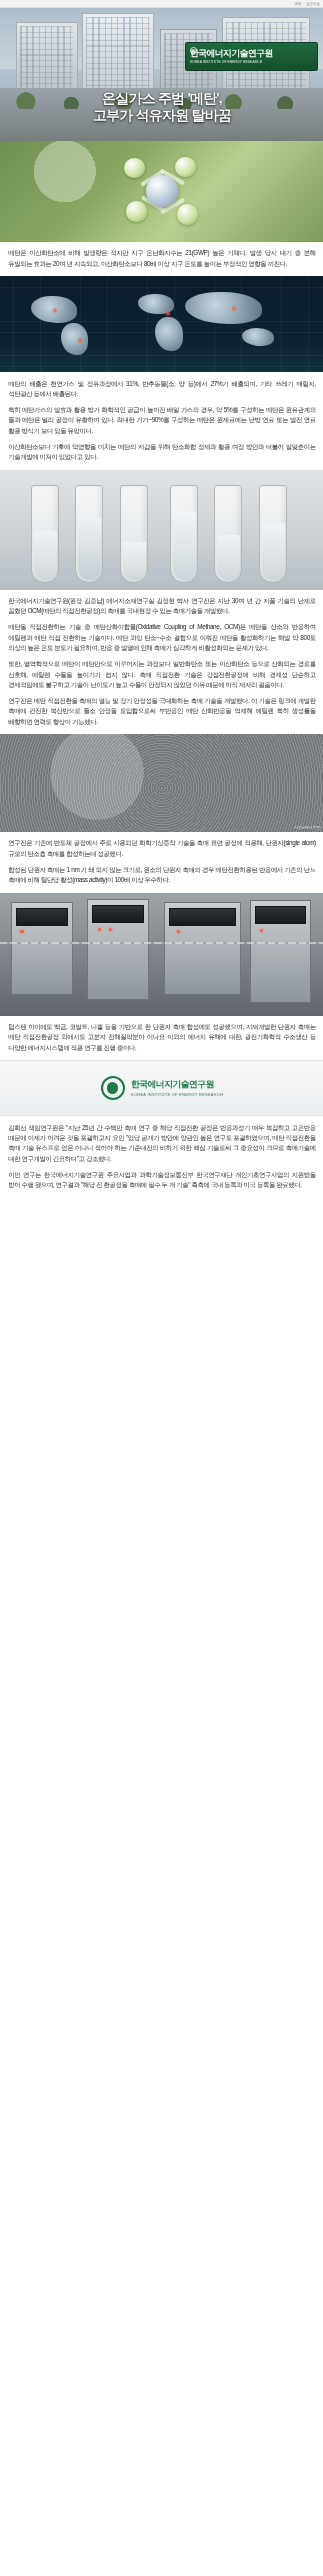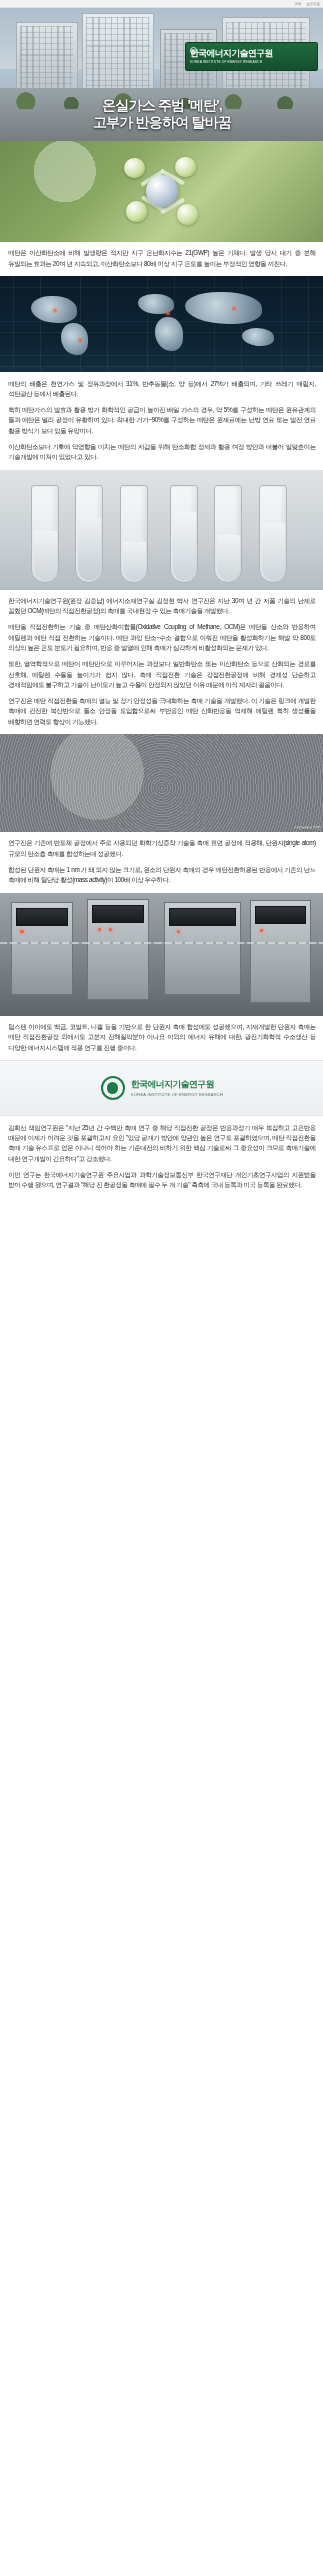--- a/index.html
+++ b/index.html
@@ -107,21 +107,21 @@
     font-size: 3.3px; letter-spacing: 0.1px; margin-top: 1.5px; opacity: .92;
   }
   .hero-sign .logo-dot {
     position: absolute; left: 4.1px; top: 4.1px; width: 7.2px; height: 7.2px;
     border-radius: 50%; border: 1px solid #ffffff; opacity: .85;
   }
 
   
   .headline {
     position: absolute;
-    left: 0; right: 0; bottom: 11px;
+    left: 0; right: 0; bottom: 18px;
     text-align: center;
     padding: 0 7.2px;
   }
   .headline .line {
     display: block;
     color: #ffffff;
     font-size: 14px;
     font-weight: bold;
     letter-spacing: -0.8px;
     line-height: 1.18;
@@ -329,21 +329,21 @@
     <div class="trees"></div>
 
     <div class="hero-sign">
       <div class="logo-dot"></div>
       <div class="kr">한국에너지기술연구원</div>
       <div class="en">KOREA INSTITUTE OF ENERGY RESEARCH</div>
     </div>
 
     <div class="headline">
       <span class="line">온실가스 주범 '메탄',</span>
-      <span class="line">고부가 반응하여 탈바꿈</span>
+      <span class="line">고부가 석유자원 탈바꿈</span>
     </div>
   </div>
 
   <div class="figure fig-molecule">
     <div class="mol">
       <div class="bond b1"></div>
       <div class="bond b2"></div>
       <div class="bond b3"></div>
       <div class="bond b4"></div>
       <div class="atom h h1"></div>

